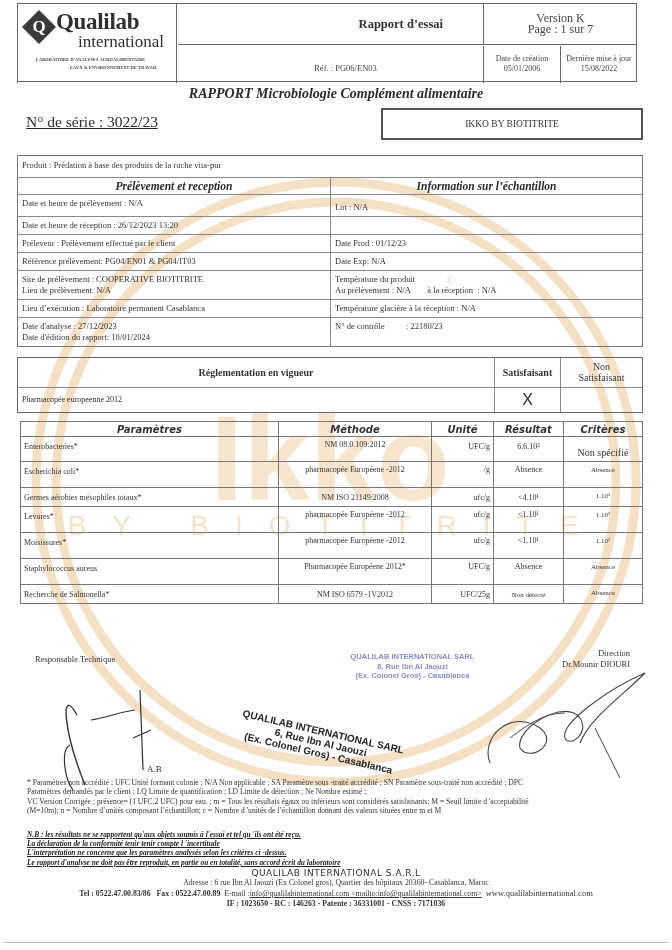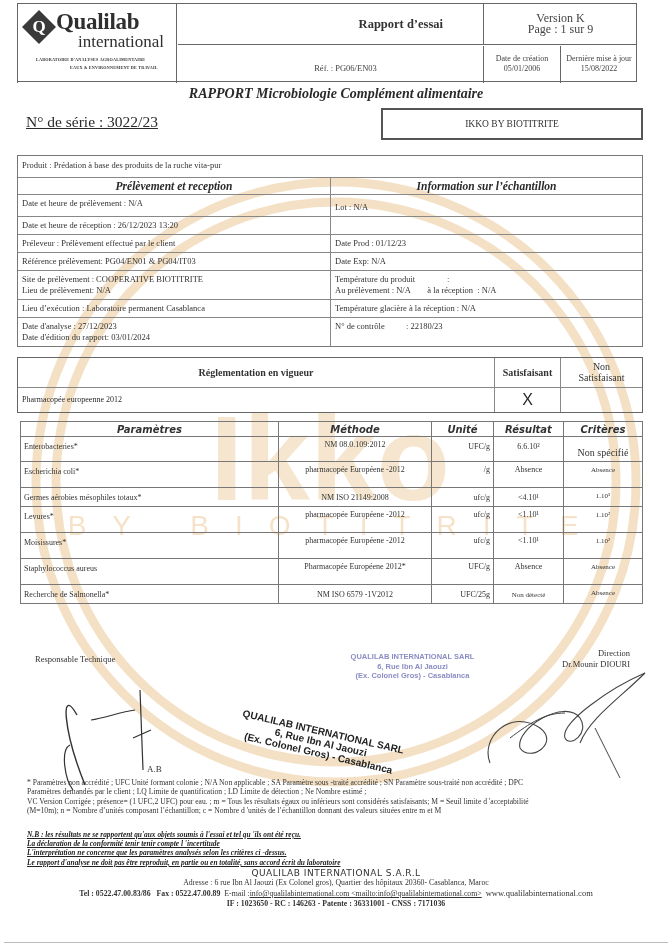--- a/index.html
+++ b/index.html
@@ -102,21 +102,21 @@
       <div class="logo-q">Q</div>
       <div class="logo-name">Qualilab</div>
       <div class="logo-sub">international</div>
       <div class="logo-t1">LABORATOIRE D'ANALYSES AGROALIMENTAIRE</div>
       <div class="logo-t2">EAUX &amp; ENVIRONNEMENT DE TRAVAIL</div>
     </div>
     <div class="hdr-title">Rapport d’essai</div>
     <div class="hdr-ref">Réf. : PG06/EN03</div>
     <div class="hdr-version">
       <div>Version K</div>
-      <div>Page : 1 sur 9</div>
+      <div>Page : 1 sur 7</div>
     </div>
     <div class="hdr-created">
       <div>Date de création</div>
       <div>05/01/2006</div>
     </div>
     <div class="hdr-updated">
       <div>Dernière mise à jour</div>
       <div>15/08/2022</div>
     </div>
   </div>
@@ -159,21 +159,21 @@
         <div style="white-space:pre;">Au prélèvement : N/A        à la réception  : N/A</div>
       </div>
     </div>
     <div class="row">
       <div class="cell left">Lieu d’exécution : Laboratoire permanent Casablanca</div>
       <div class="cell right">Température glacière à la réception : N/A</div>
     </div>
     <div class="row">
       <div class="cell left">
         <div>Date d'analyse : 27/12/2023</div>
-        <div>Date d'édition du rapport: 03/01/2024</div>
+        <div>Date d'édition du rapport: 10/01/2024</div>
       </div>
       <div class="cell right" style="white-space:pre;">N° de contrôle          : 22180/23</div>
     </div>
   </div>
 
   <div class="reg">
     <div class="row head">
       <div class="c1">Réglementation en vigueur</div>
       <div class="c2">Satisfaisant</div>
       <div class="c3">

